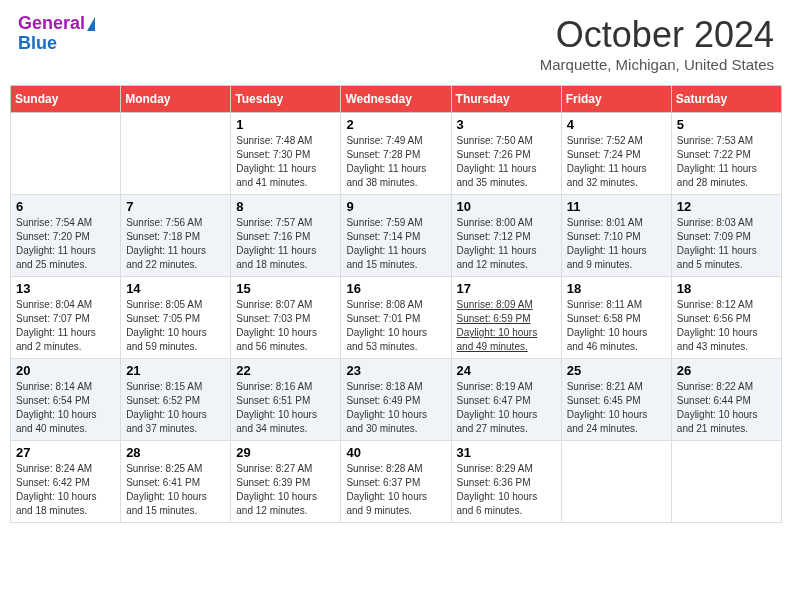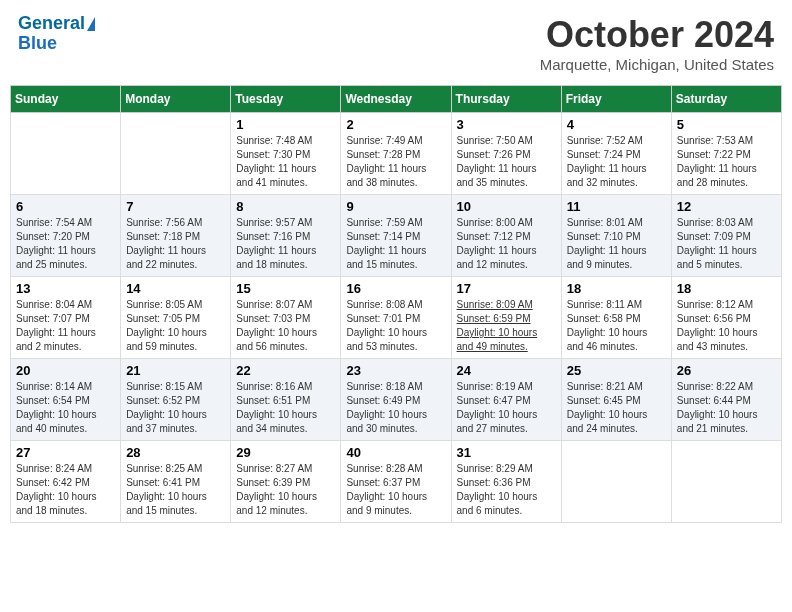--- a/index.html
+++ b/index.html
@@ -17,54 +17,54 @@
       margin-bottom: 8px;
       padding: 4px 8px;
     }
     .logo {
       display: flex;
       flex-direction: column;
       font-size: 18px;
       font-weight: bold;
       line-height: 1.1;
     }
-    .logo-general { color: #0369a1; }
+    .logo-general { color: #a21caf; }
     .logo-blue { color: #1a6ebf; }
     .logo-icon {
       display: inline-block;
       width: 0;
       height: 0;
       border-left: 8px solid transparent;
       border-bottom: 14px solid #1a6ebf;
       margin-left: 2px;
       vertical-align: middle;
     }
     .logo-row {
       display: flex;
       align-items: center;
     }
     .title-section {
       text-align: right;
     }
     .month-title {
       font-size: 36px;
-      font-weight: bold;
+      font-weight: normal;
       color: #333;
     }
     .location {
       font-size: 15px;
       color: #555;
     }
     table {
       width: 100%;
       border-collapse: collapse;
       font-size: 11px;
     }
     thead tr th {
-      background-color: #15803d;
+      background-color: #ef4444;
       color: #fff;
       padding: 6px 4px;
       font-size: 12px;
       font-weight: bold;
       border: 1px solid #ccc;
       text-align: left;
     }
     tbody tr td {
       border: 1px solid #ddd;
       padding: 4px 5px;
@@ -165,21 +165,21 @@
 Daylight: 11 hours and 25 minutes.</div>
         </td>
         <td>
           <span class="day-number">7</span>
           <div class="day-info" style="white-space: pre-line;">Sunrise: 7:56 AM
 Sunset: 7:18 PM
 Daylight: 11 hours and 22 minutes.</div>
         </td>
         <td>
           <span class="day-number">8</span>
-          <div class="day-info" style="white-space: pre-line;">Sunrise: 9:57 AM
+          <div class="day-info" style="white-space: pre-line;">Sunrise: 7:57 AM
 Sunset: 7:16 PM
 Daylight: 11 hours and 18 minutes.</div>
         </td>
         <td>
           <span class="day-number">9</span>
           <div class="day-info" style="white-space: pre-line;">Sunrise: 7:59 AM
 Sunset: 7:14 PM
 Daylight: 11 hours and 15 minutes.</div>
         </td>
         <td>

